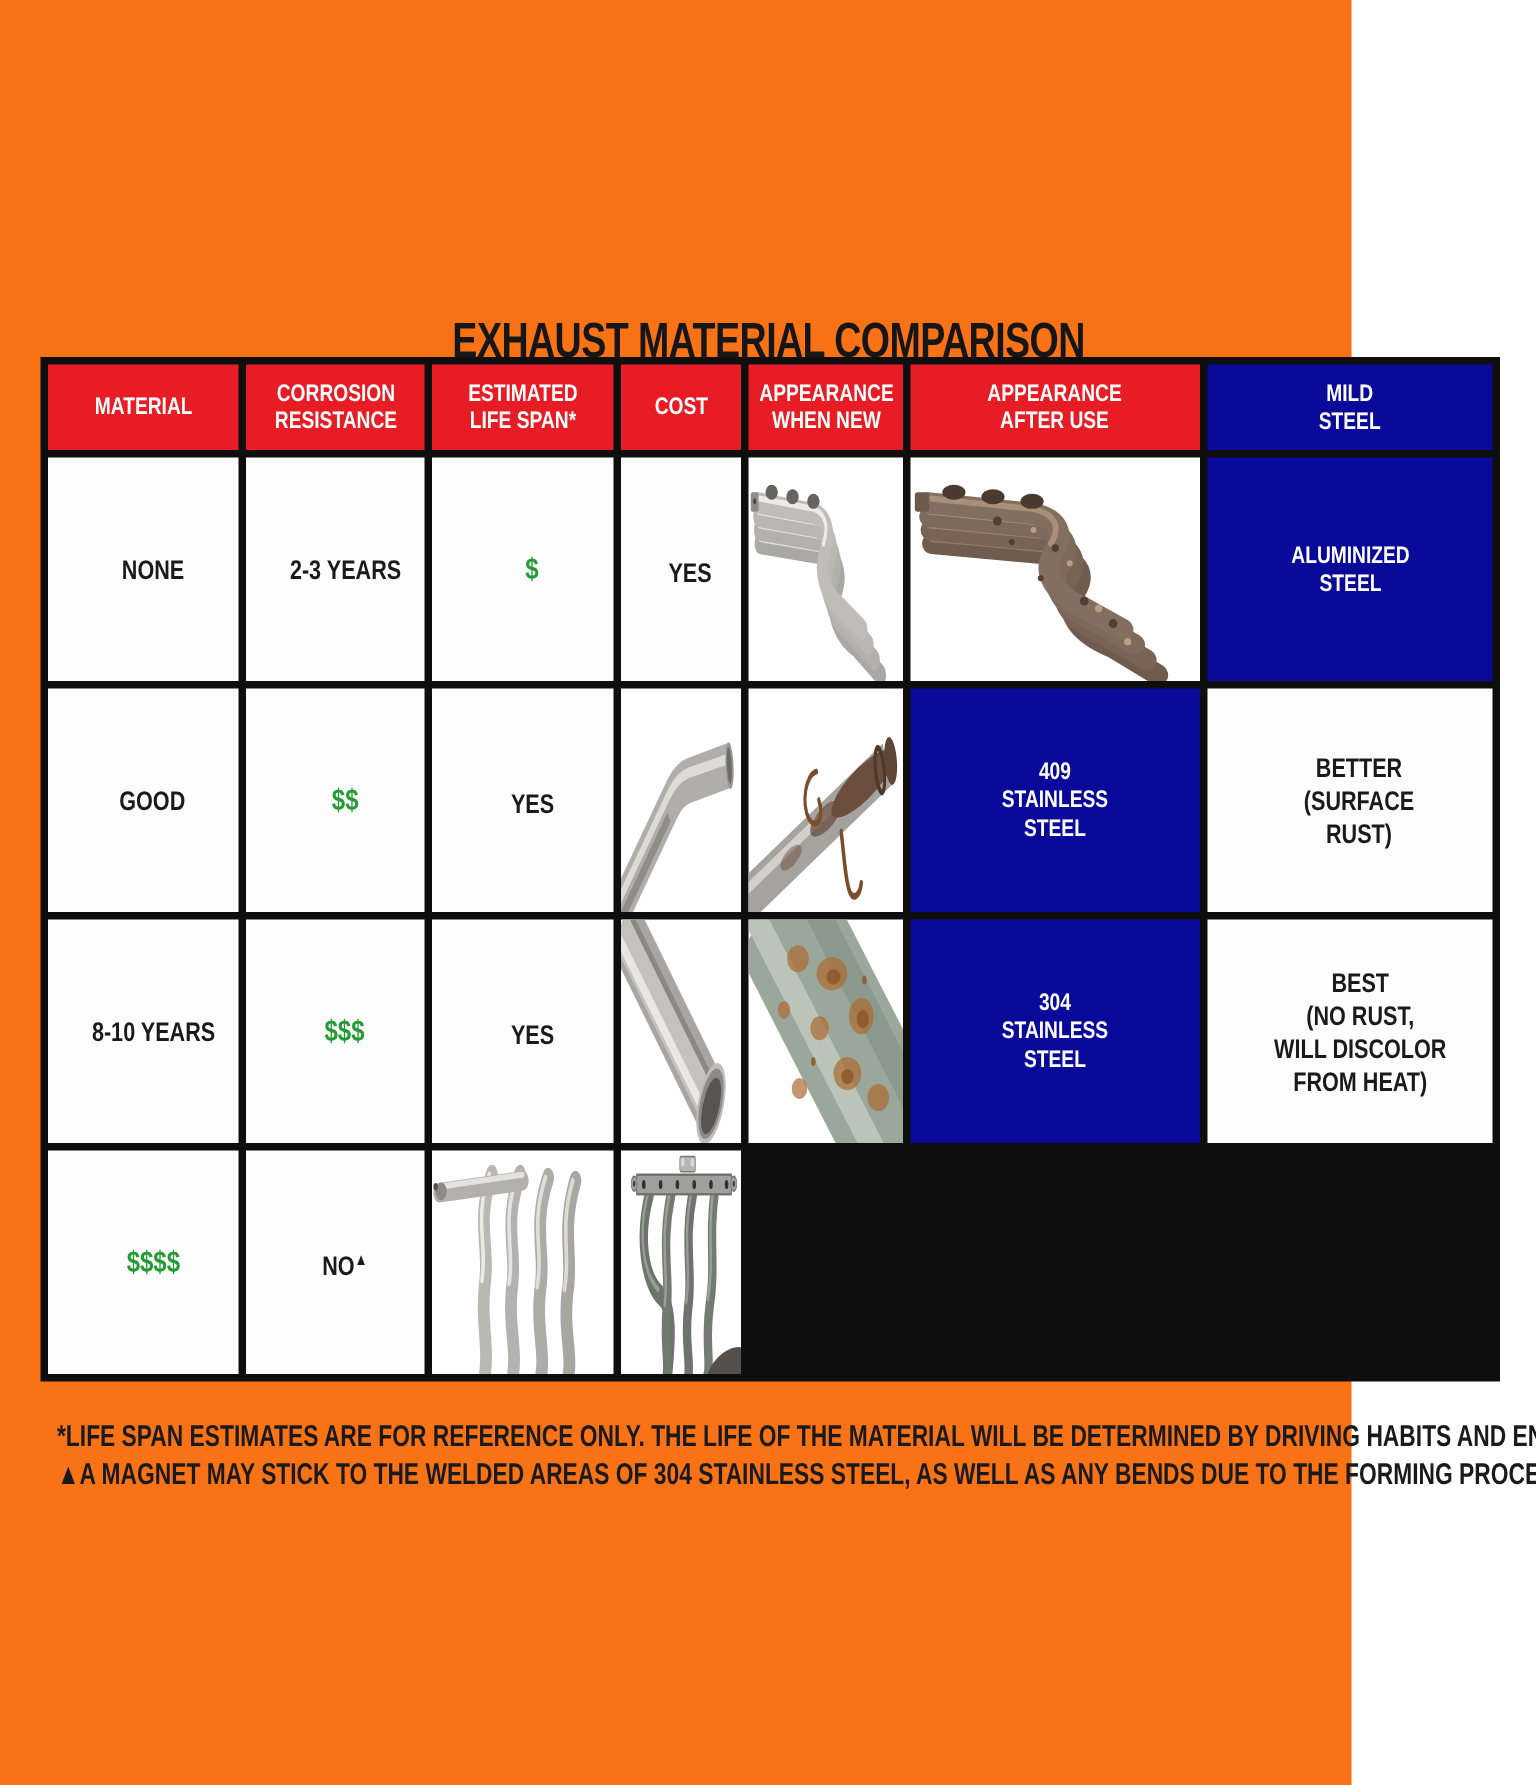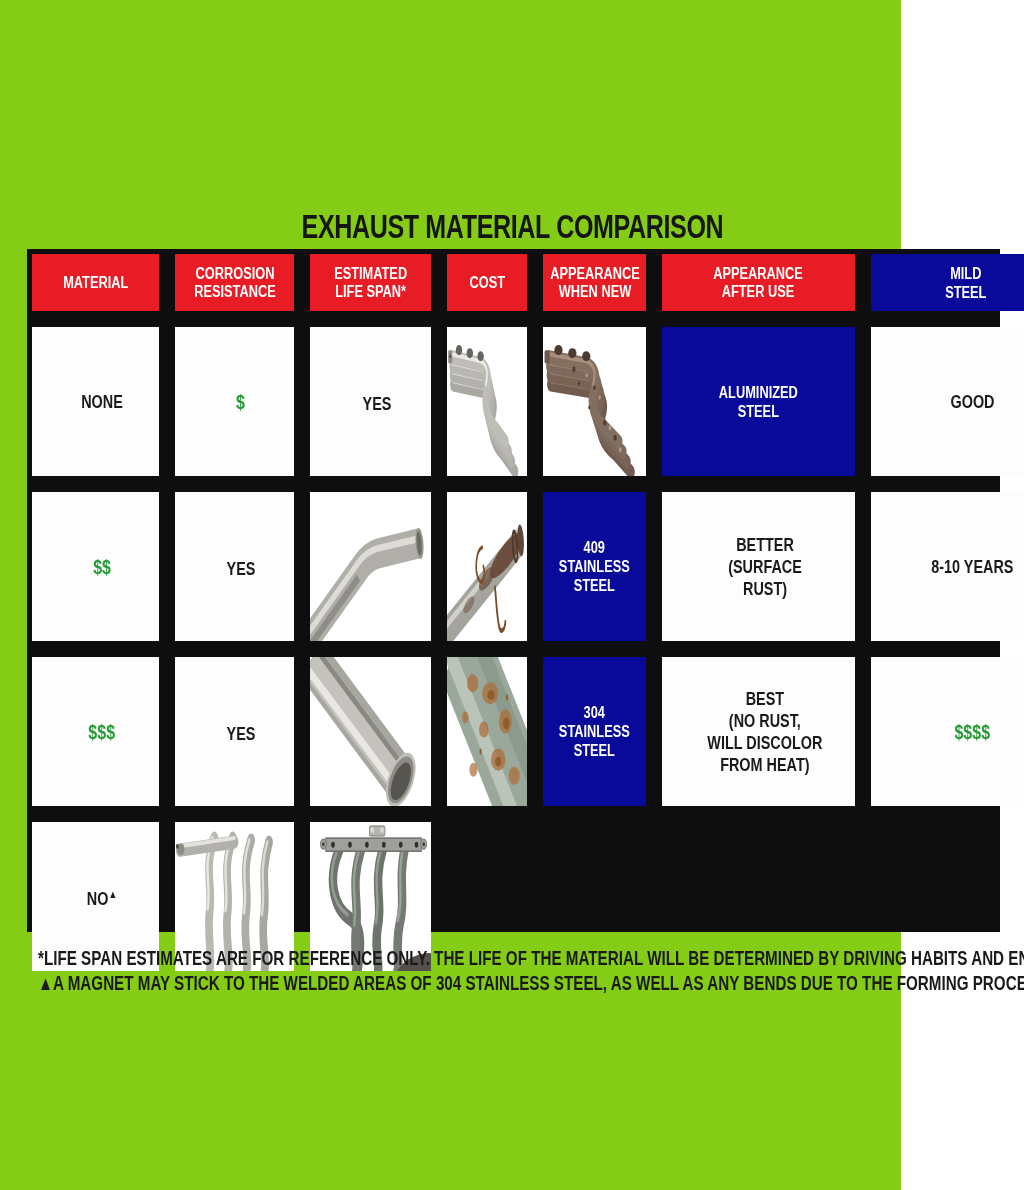--- a/index.html
+++ b/index.html
@@ -1,28 +1,28 @@
 <!DOCTYPE html>
 <html style="--header-red: #e81c24; --material-blue: #0a0a9a; --cost-green: #259b36; --grid-black: #0e0e0e;"><head>
 <meta charset="utf-8">
 <style>
   html,body{margin:0;padding:0;background:#ffffff;}
   body{width:1024px;height:1190px;font-family:"Liberation Sans",sans-serif;position:relative;overflow:hidden;}
-  .canvas{position:absolute;inset:0;width:901px;height:1190px;background:#84cc16;}
+  .canvas{position:absolute;inset:0;width:901px;height:1190px;background:#f97316;}
 
   .title{position:absolute;top:208px;left:0;width:1024px;text-align:center;
          font-size:33px;font-weight:bold;color:#161616;letter-spacing:-0.5px;}
   .cond{display:inline-block;transform:scaleX(0.76);transform-origin:center;}
   .cond80{display:inline-block;transform:scaleX(0.8);transform-origin:center;}
   .pre{white-space:pre-line;}
 
-  .grid{position:absolute;left:27px;top:249px;width:973px;height:683px;
+  .grid{position:absolute;left:27px;top:238px;width:973px;height:683px;
         background:var(--grid-black,#0e0e0e);box-sizing:border-box;padding:5px;
         display:grid;grid-template-columns:127px 119px 121px 80px 103px 193px 190px;
-        grid-template-rows:57px 149px 149px 149px 149px;gap:16px;}
+        grid-template-rows:57px 149px 149px 149px 149px;gap:5px;}
   .cell{display:flex;align-items:center;justify-content:center;text-align:center;overflow:hidden;}
   .head{background:var(--header-red,#e81c24);color:#ffffff;font-weight:bold;font-size:16px;line-height:18px;}
   .mat{background:var(--material-blue,#0a0a9a);color:#ffffff;font-weight:bold;font-size:16px;line-height:19px;}
   .data{background:#fdfdfd;color:#1a1a1a;font-weight:bold;font-size:18px;line-height:22px;padding-left:13px;}
   .cost{color:var(--cost-green,#259b36);font-size:20px;}
   .photo{background:#ffffff;padding:0;}
   .photo svg{display:block;width:100%;height:100%;}
   .sup{font-size:11px;vertical-align:7px;font-weight:bold;}
 
   .footnotes{position:absolute;left:38px;top:946px;color:#1a1a1a;font-weight:bold;
@@ -60,20 +60,23 @@
         <span class="cond80 pre">APPEARANCE
 AFTER USE</span>
       </div>
 
     <div class="cell mat">
         <span class="cond80 pre">MILD
 STEEL</span>
       </div>
     <div class="cell data">
         <span class="cond80 pre">NONE</span>
+      </div>
+    <div class="cell data">
+        <span class="cond80 pre">2-3 YEARS</span>
       </div>
     <div class="cell data cost">
         <span class="cond80">$</span>
       </div>
     <div class="cell data">
         <span class="cond80"><span>YES</span><span class="sup"></span></span>
       </div>
     <div class="cell photo">
       <svg viewBox="0 0 200 148" preserveAspectRatio="none" role="img" aria-label="shiny new mild steel exhaust headers">
         <g fill="none" stroke-linecap="round">

